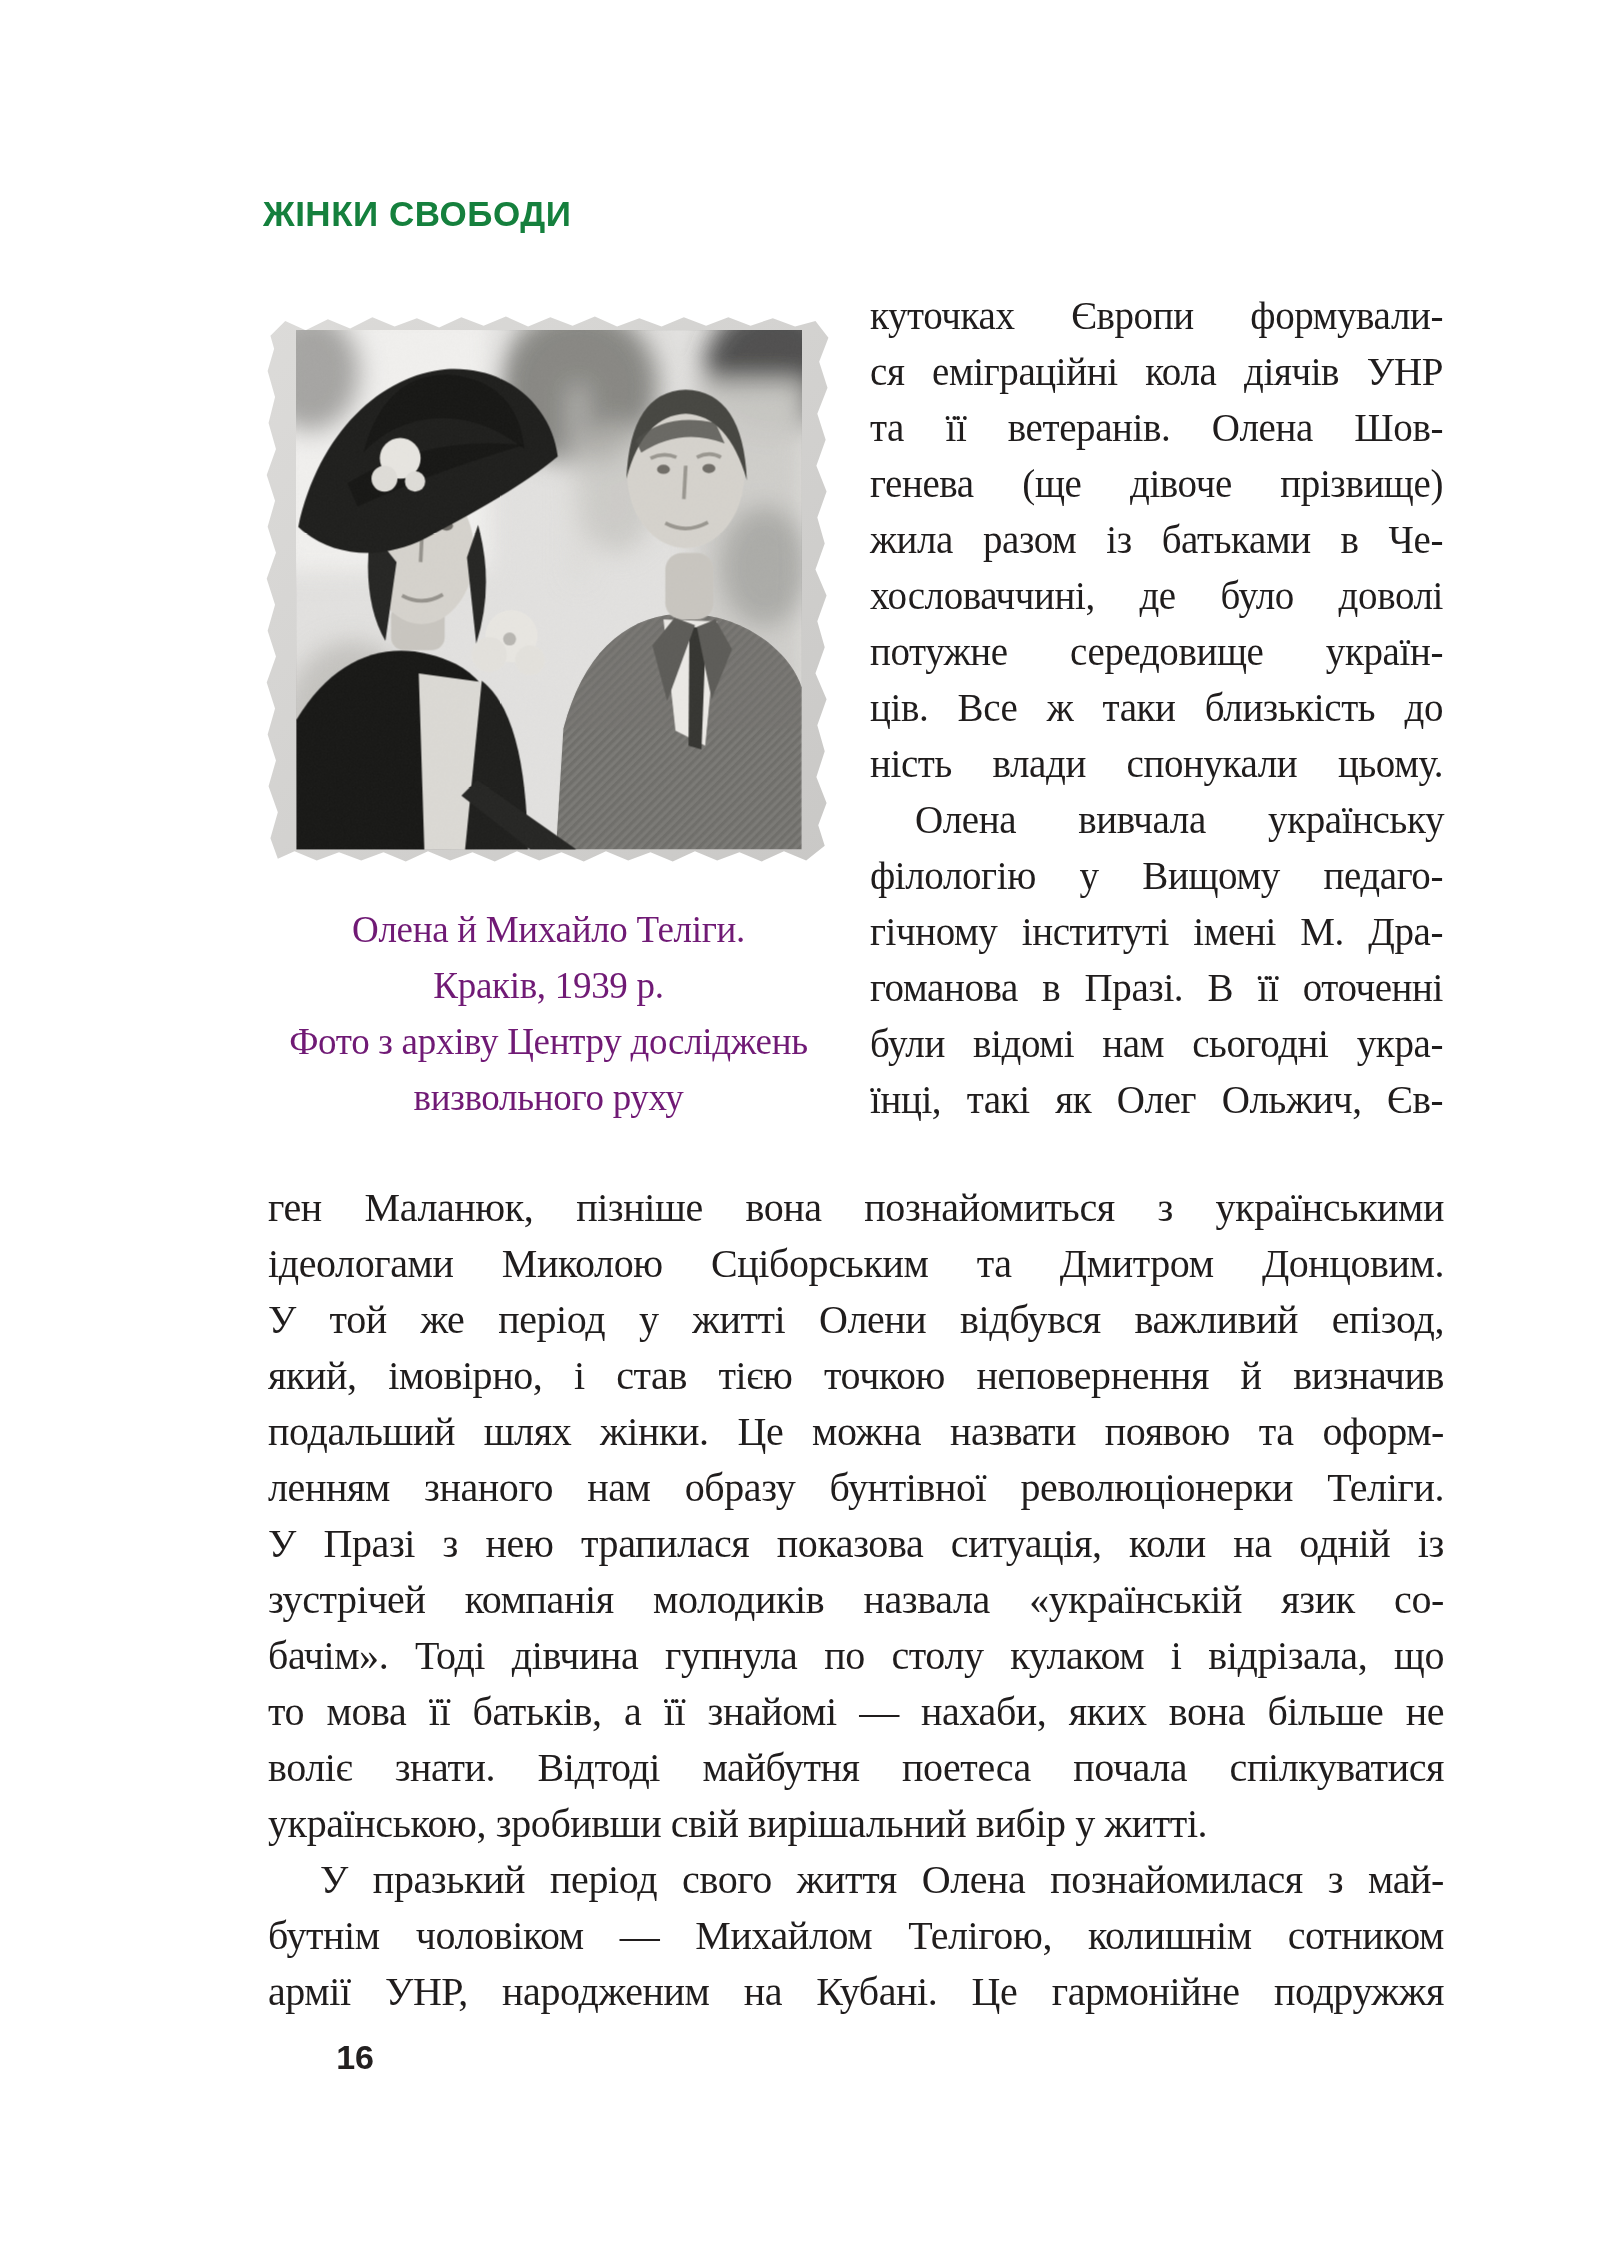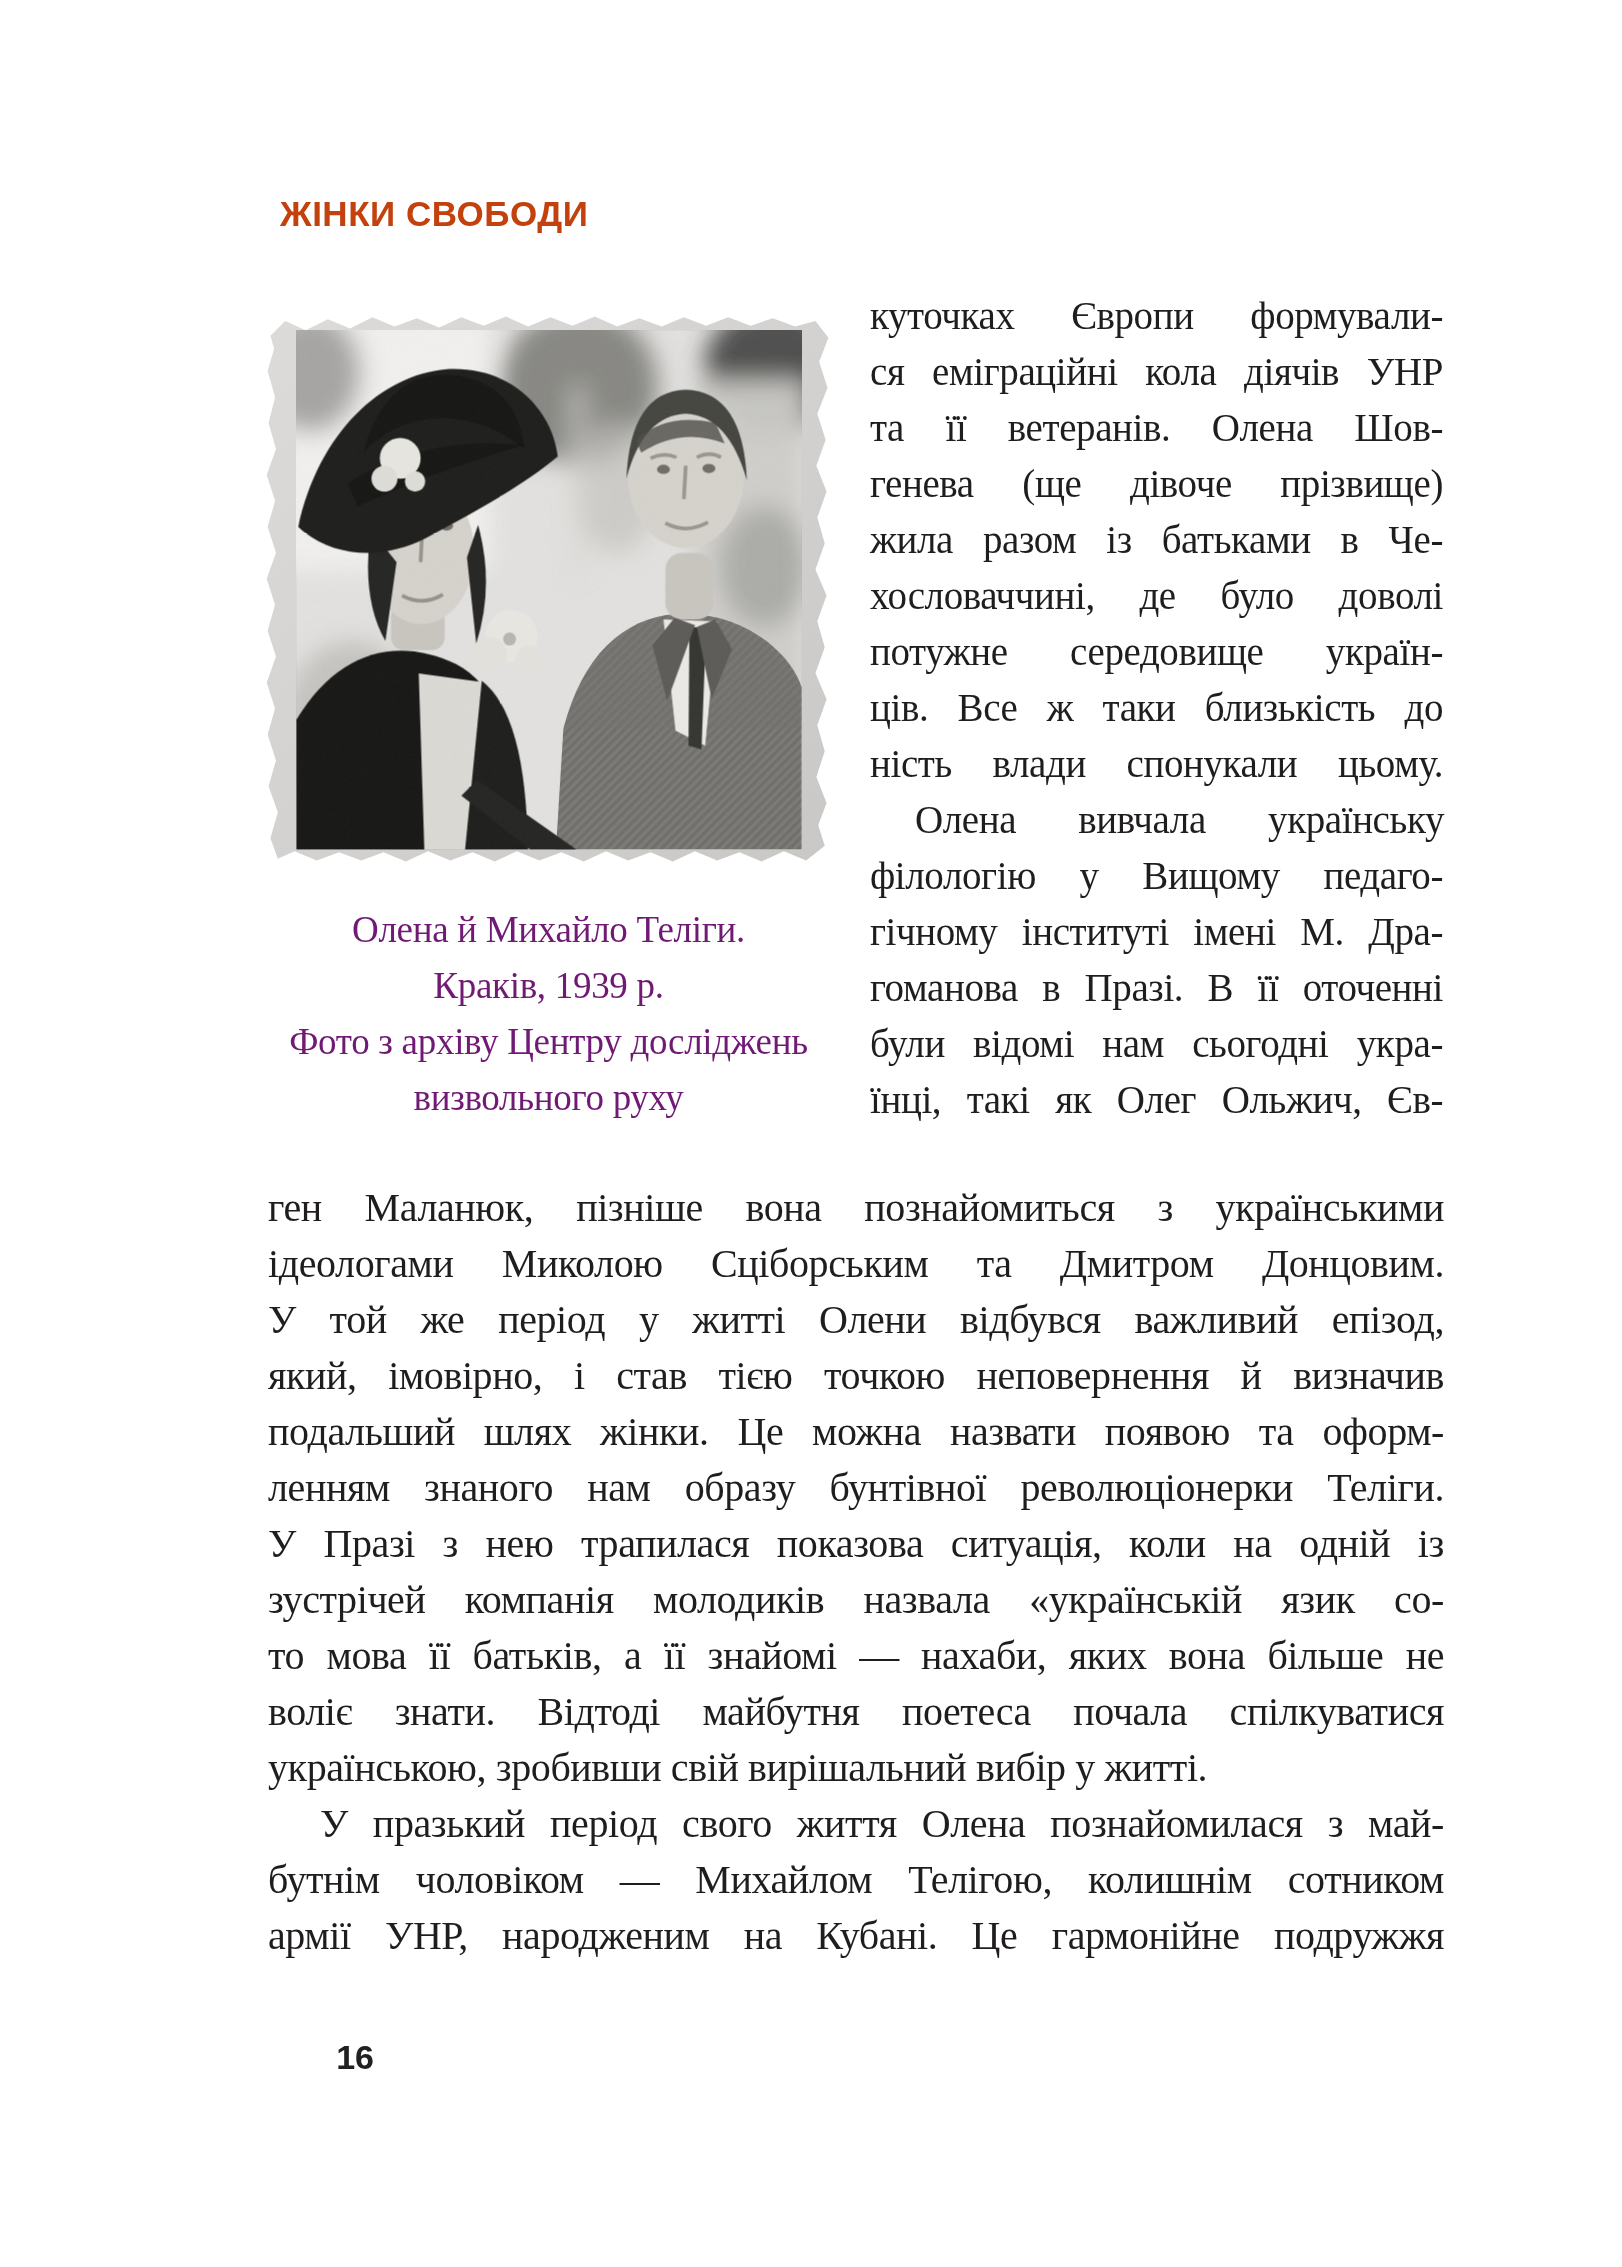--- a/index.html
+++ b/index.html
@@ -3,23 +3,23 @@
 <meta charset="utf-8">
 <style>
   html,body{margin:0;padding:0;}
   body{
     width:1622px;height:2268px;position:relative;background:#ffffff;
     font-family:"Liberation Serif", serif;color:#201d1d;overflow:hidden;
   }
   .abs{position:absolute;}
   
   .page-header{
-    left:280px;top:191px;width:649px;height:45px;line-height:45px;
+    left:263px;top:191px;width:649px;height:45px;line-height:45px;
     font-family:"Liberation Sans", sans-serif;font-weight:700;font-size:35px;
-    color:#c2410c;letter-spacing:0.5px;
+    color:#15803d;letter-spacing:0.5px;
   }
   
   .photo-frame{left:263px;top:295px;width:571px;height:586px;}
   .photo-frame svg{display:block;}
   
   .caption{left:263px;top:902px;width:571px;}
   .caption-line{height:56px;line-height:56px;text-align:center;font-size:37px;color:#701a75;letter-spacing:-0.3px;}
   
   .right-col{left:870px;top:288px;width:573px;}
   .col-line{height:56px;line-height:56px;font-size:39px;letter-spacing:-0.4px;
@@ -185,20 +185,21 @@
 
 <div class="abs body-block">
   <div class="body-line">ген Маланюк, пізніше вона познайомиться з українськими</div>
   <div class="body-line">ідеологами Миколою Сціборським та Дмитром Донцовим.</div>
   <div class="body-line">У той же період у житті Олени відбувся важливий епізод,</div>
   <div class="body-line">який, імовірно, і став тією точкою неповернення й визначив</div>
   <div class="body-line">подальший шлях жінки. Це можна назвати появою та оформ-</div>
   <div class="body-line">ленням знаного нам образу бунтівної революціонерки Теліги.</div>
   <div class="body-line">У Празі з нею трапилася показова ситуація, коли на одній із</div>
   <div class="body-line">зустрічей компанія молодиків назвала «українській язик со-</div>
+  <div class="body-line">бачім». Тоді дівчина гупнула по столу кулаком і відрізала, що</div>
   <div class="body-line">то мова її батьків, а її знайомі — нахаби, яких вона більше не</div>
   <div class="body-line">воліє знати. Відтоді майбутня поетеса почала спілкуватися</div>
   <div class="body-line para-end">українською, зробивши свій вирішальний вибір у житті.</div>
   <div class="body-line indent">У празький період свого життя Олена познайомилася з май-</div>
   <div class="body-line">бутнім чоловіком — Михайлом Телігою, колишнім сотником</div>
   <div class="body-line">армії УНР, народженим на Кубані. Це гармонійне подружжя</div>
 </div>
 
 <div class="abs page-number">16</div>
 

